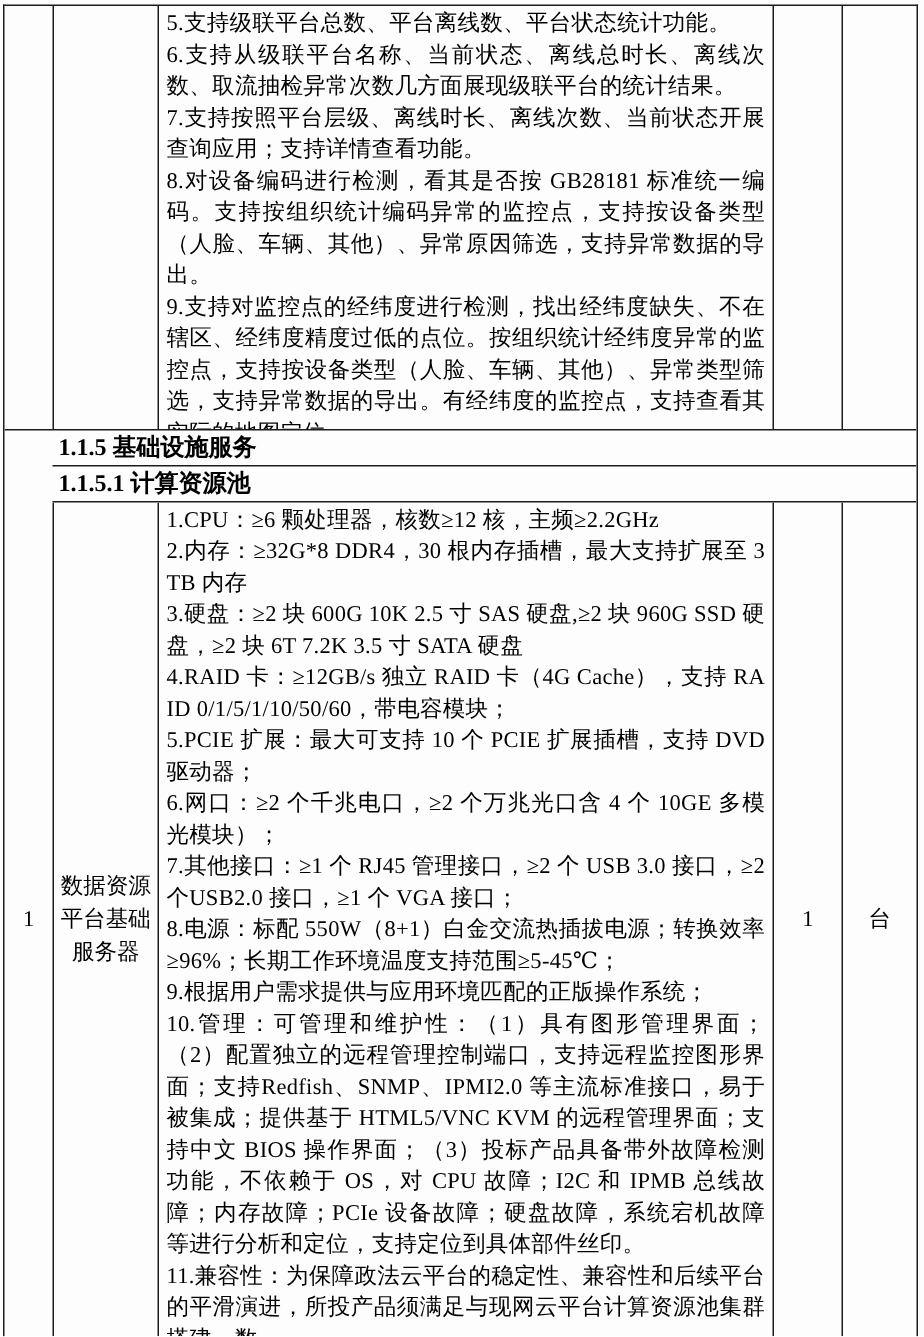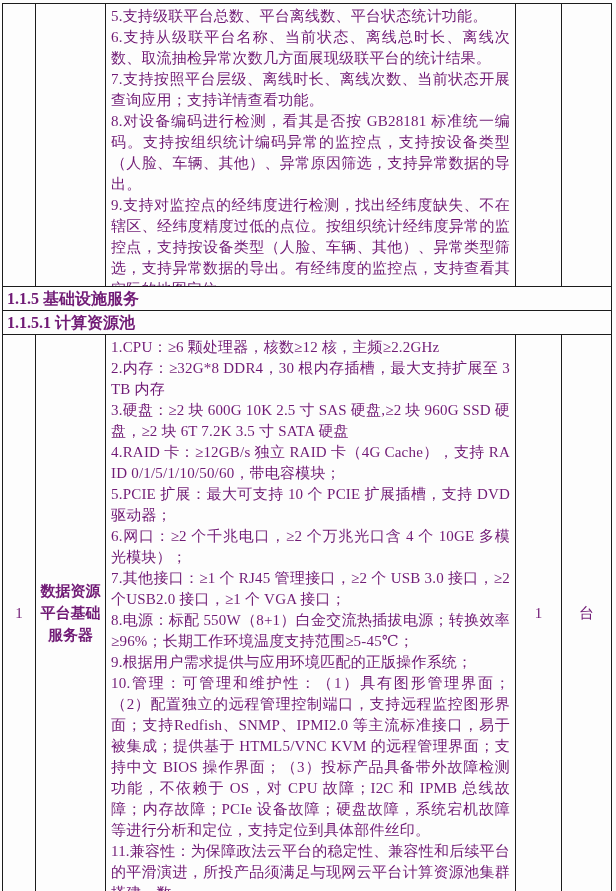--- a/index.html
+++ b/index.html
@@ -6,21 +6,21 @@
     margin: 0;
     padding: 0;
     background: #ffffff;
   }
   .sheet {
     position: relative;
     width: 616px;
     height: 891px;
     overflow: hidden;
     background: #fdfdfd;
-    color: #701a75;
+    color: #000000;
     font-family: "Liberation Serif", "DejaVu Serif", serif;
   }
   .doc-table {
     position: absolute;
     left: 2px;
     top: 3px;
     width: 610px;
     height: 888px;
     box-sizing: border-box;
     border: 1px solid #1c1c1c;
@@ -40,21 +40,21 @@
     flex: 1 1 auto;
     overflow: hidden;
   }
   .cell {
     box-sizing: border-box;
     border-right: 1px solid #1c1c1c;
     overflow: hidden;
   }
   .cell:last-child { border-right: none; }
   .c-index  { width: 33px;  flex: none; display: flex; align-items: center; justify-content: center; }
-  .c-name   { width: 70px;  flex: none; display: flex; align-items: center; justify-content: flex-end; font-weight: bold; }
+  .c-name   { width: 70px;  flex: none; display: flex; align-items: center; justify-content: flex-end; }
   .c-spec   { width: 410px; flex: none; padding: 2px 5px 0 5px; }
   .c-qty    { width: 46px;  flex: none; display: flex; align-items: center; justify-content: center; }
   .c-unit   { flex: 1 1 auto; display: flex; align-items: center; justify-content: center; }
   .spec p {
     margin: 0;
     font-size: 15px;
     line-height: 21px;
     text-align: justify;
     text-justify: inter-ideograph;
     letter-spacing: 0.2px;
@@ -63,20 +63,21 @@
   .section-row {
     display: block;
     border-bottom: 1px solid #1c1c1c;
     flex: none;
     font-weight: bold;
     font-size: 16px;
     line-height: 23px;
     height: 23px;
     padding-left: 4px;
     box-sizing: content-box;
+    margin-left: 32px;
   }
   .center-text {
     font-size: 15px;
     line-height: 22px;
     text-align: center;
   }
   .row-continuation { height: 282px; }
   .name-text { padding: 0 3px; }
 </style>
 </head>

